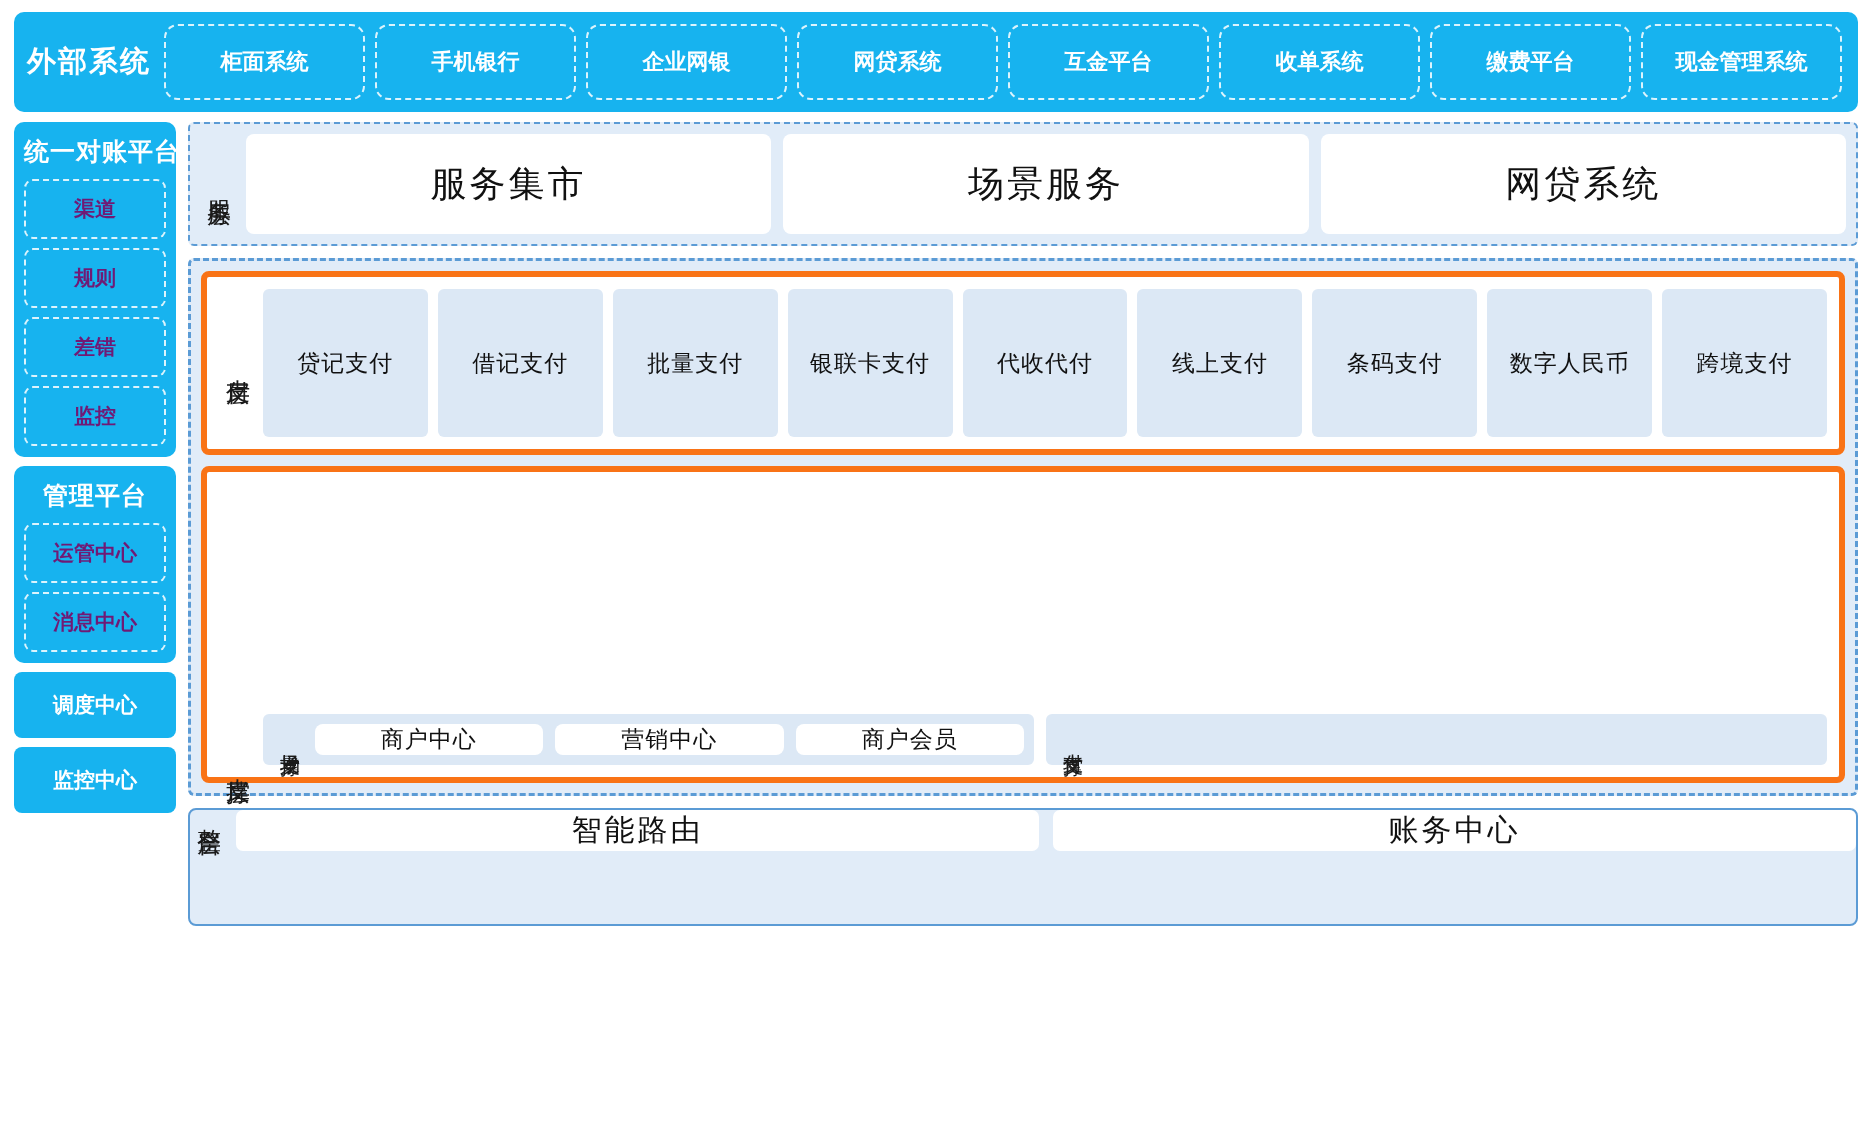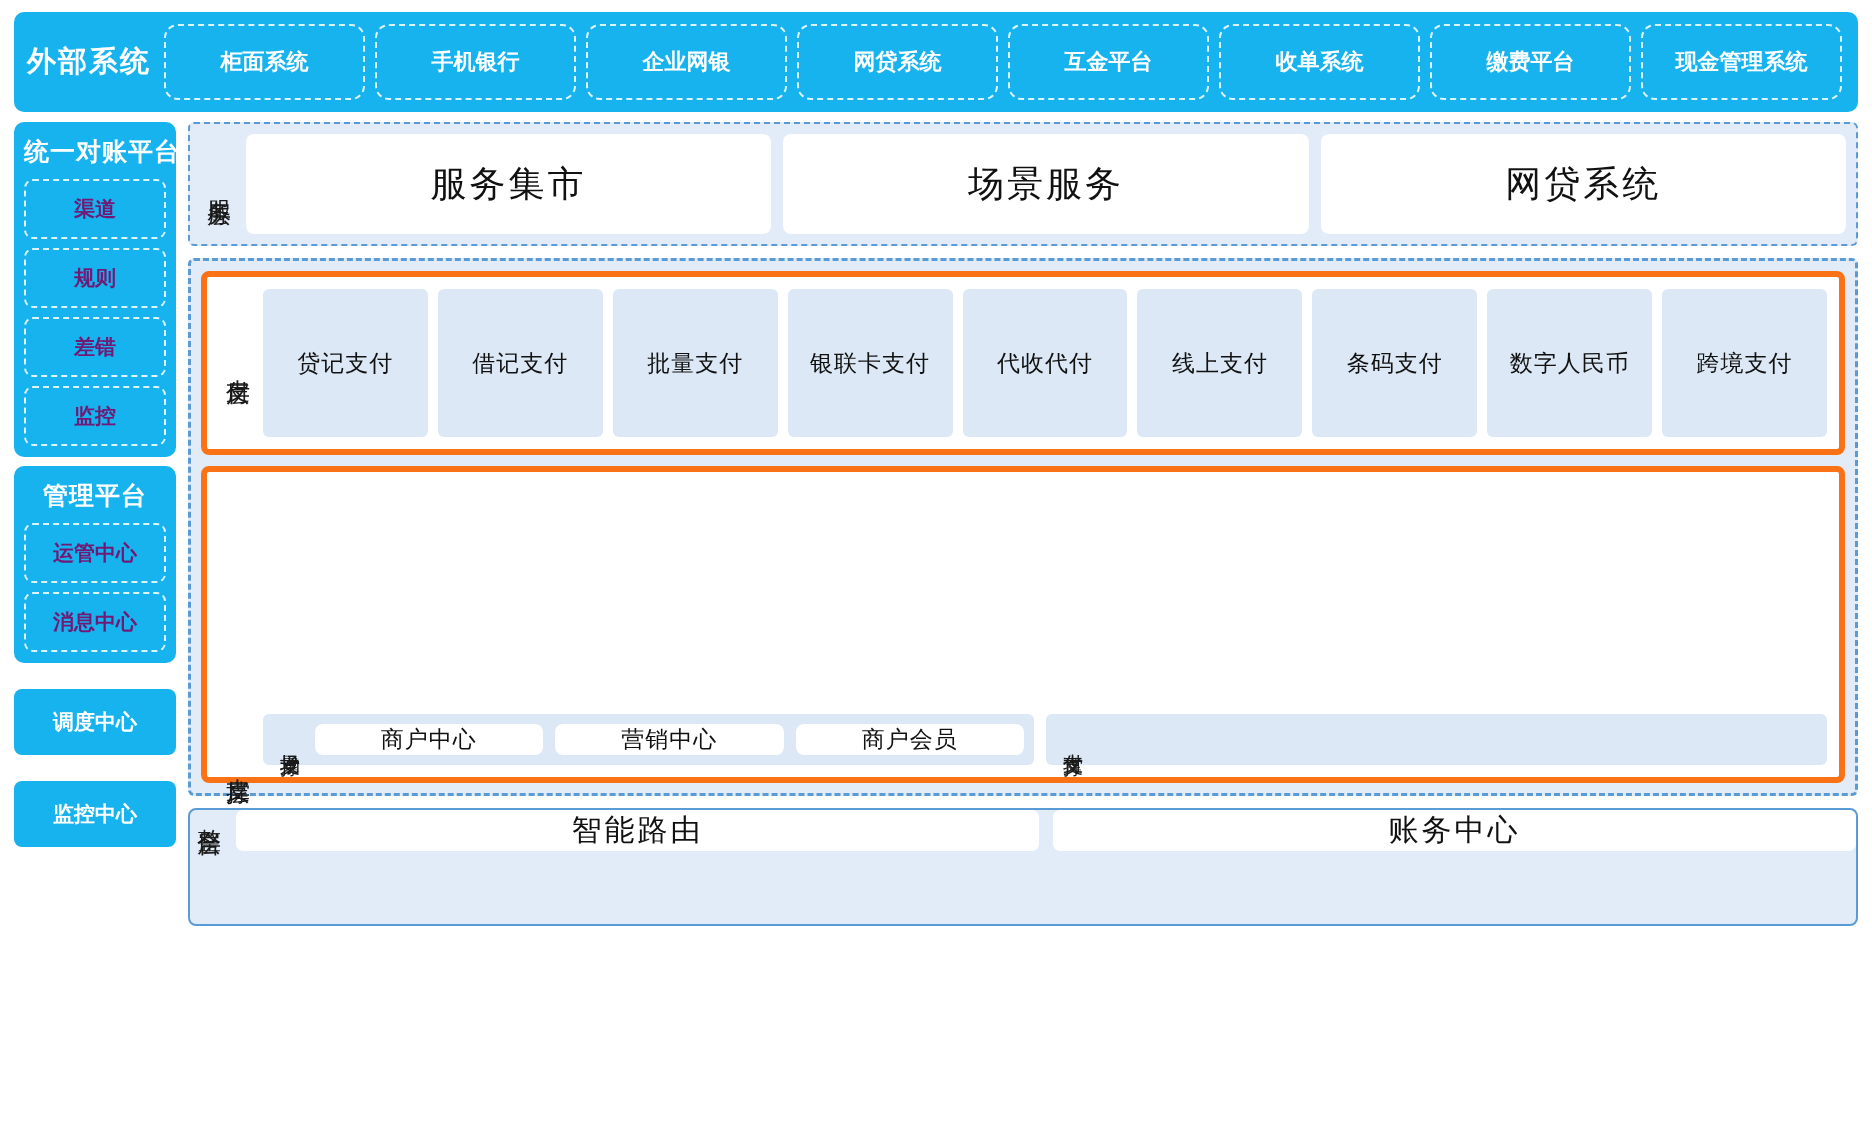--- a/index.html
+++ b/index.html
@@ -109,21 +109,20 @@
   }
   .rail-solo {
     background: #17b3ef;
     border-radius: 8px;
     color: #fff;
     font-size: 21px;
     font-weight: 600;
     text-align: center;
     padding: 19px 16px;
     white-space: nowrap;
-    margin-top: 17px;
   }
 
   
   .stack {
     flex: 1;
     display: flex;
     flex-direction: column;
     gap: 12px;
     min-width: 0;
   }

